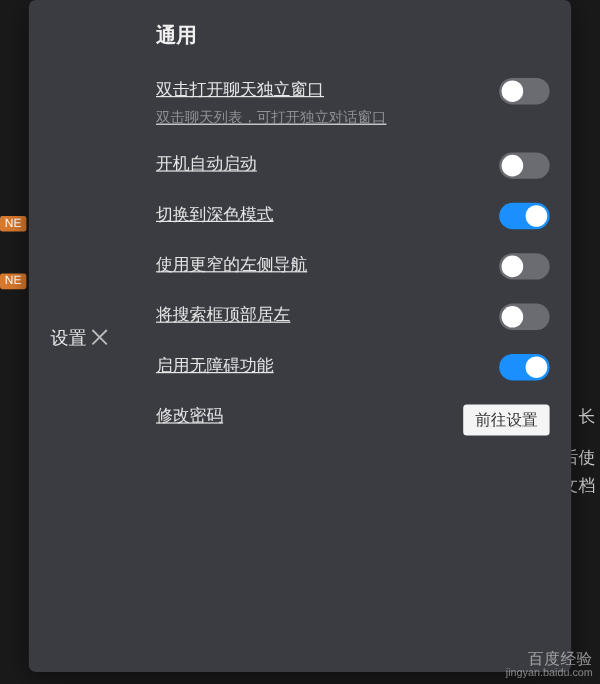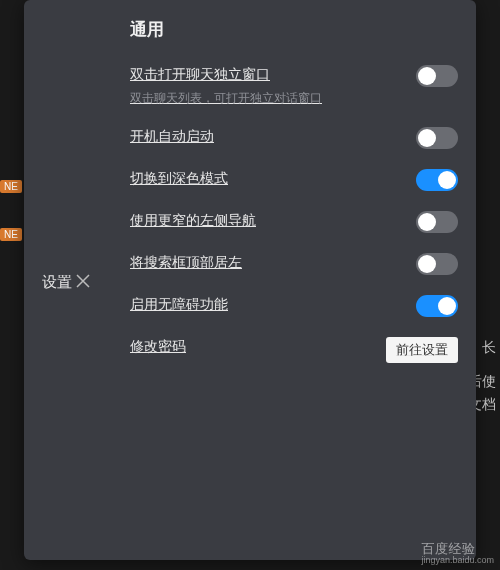--- a/index.html
+++ b/index.html
@@ -84,20 +84,21 @@
   #arrow-overlay {
     position: absolute; left: 24px; top: 0;
     right: 24px; bottom: 10px;
     pointer-events: none;
   }
   .watermark {
     position: absolute; right: 6px; bottom: 4px;
     pointer-events: none;
     color: rgba(255,255,255,.65);
     font-size: 10px; line-height: 1.1;
+    text-align: right;
   }
   .watermark .wm1 { font-size: 13px; letter-spacing: .5px; opacity:.8;}
   .watermark .wm2 { font-size: 9px; opacity: .7; }
 </style>
 </head>
 <body>
 
 <div class="behind-badge" style="top:180px">NE</div>
 <div class="behind-badge" style="top:228px">NE</div>
 <div class="behind-text" style="top:338px">长</div>

